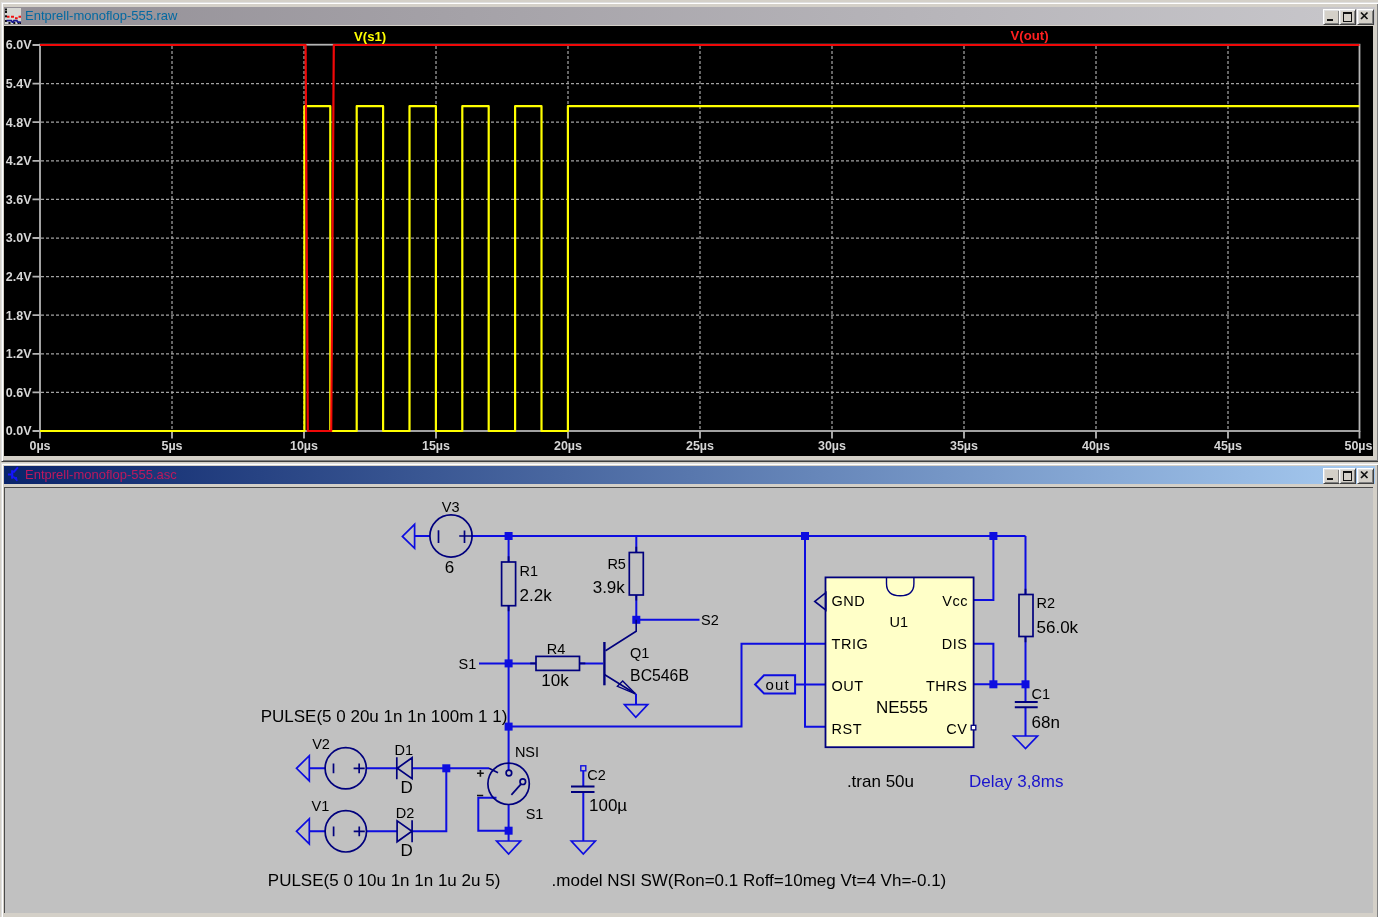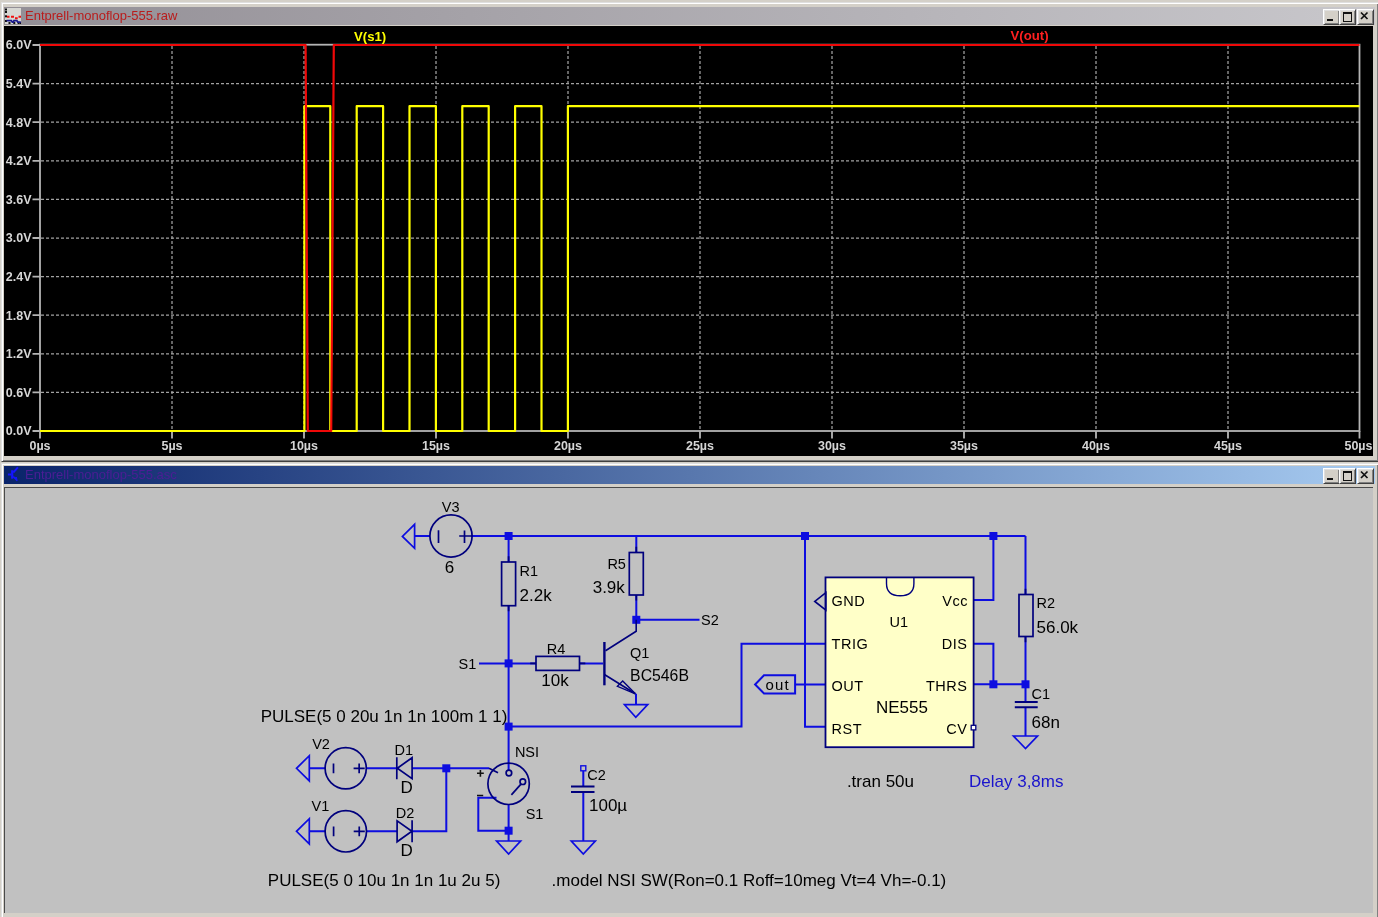--- a/index.html
+++ b/index.html
@@ -25,21 +25,21 @@
         <rect x="0" y="12" width="2" height="2"></rect>
         <rect x="3.5" y="14" width="2" height="2"></rect>
         <rect x="8.3" y="14" width="2" height="2"></rect>
         <rect x="12.6" y="14" width="2" height="2"></rect>
         <rect x="14.6" y="14" width="2" height="2"></rect>
       </g>
     <path d="M2,8.8H4.5 M6,8.8H9 M10,10.3H12.7 M13.5,8.8H16" stroke="#ee1111" fill="none" stroke-width="1.9"></path>
     <path d="M1.5,12.6H6.3L7.3,14.1H8.3L9,12.6H11.8L12.8,14.1H15.8" stroke="#1a1a8c" fill="none" stroke-width="1.8"></path>
   </svg>
 </div>
-<div class="tbtext" style="left:25px;top:7px;color:#b91c1c;">Entprell-monoflop-555.raw</div>
+<div class="tbtext" style="left:25px;top:7px;color:#0369a1;">Entprell-monoflop-555.raw</div>
 <div class="btn" style="left:1323px;top:9px;">
     <div class="abs" style="left:3px;top:9px;width:6px;height:2px;background:#111;"></div>
   </div>
 <div class="btn" style="left:1339px;top:9px;">
     <div class="abs" style="left:3px;top:2px;width:7px;height:7px;border:1px solid #111;border-top-width:2px;"></div>
   </div>
 <div class="btn" style="left:1357px;top:9px;">
     <svg width="13" height="12" style="position:absolute;left:0;top:0;">
       <path d="M3,2.5 L9.5,9 M9.5,2.5 L3,9" stroke="#111" stroke-width="1.7"></path>
     </svg>
@@ -50,21 +50,21 @@
 <div class="tb" style="left:4px;top:466px;width:1371px;background:linear-gradient(90deg,#0a246a,#a6caf0);"></div>
 <div class="abs" style="left:4px;top:465px;width:18px;height:18px;">
   <svg width="18" height="18" style="position:absolute;left:0;top:0;">
     <rect x="7.1" y="5.2" width="2.2" height="8.5" fill="#1515ff"></rect>
     <path d="M3.9,9.5H7.1" stroke="#1515ff" stroke-width="2"></path>
     <path d="M9.3,7.5L13.9,2.4" stroke="#1515ff" stroke-width="1.9"></path>
     <path d="M9.3,11.5L13.3,15.8" stroke="#1515ff" stroke-width="1.6"></path>
     <polygon points="10.6,12.2 13.4,15.1 12.9,11.9" fill="#1515ff"></polygon>
   </svg>
 </div>
-<div class="tbtext" style="left:25px;top:466px;color:#4c1d95;">Entprell-monoflop-555.asc</div>
+<div class="tbtext" style="left:25px;top:466px;color:#be185d;">Entprell-monoflop-555.asc</div>
 <div class="btn" style="left:1323px;top:468px;">
     <div class="abs" style="left:3px;top:9px;width:6px;height:2px;background:#111;"></div>
   </div>
 <div class="btn" style="left:1339px;top:468px;">
     <div class="abs" style="left:3px;top:2px;width:7px;height:7px;border:1px solid #111;border-top-width:2px;"></div>
   </div>
 <div class="btn" style="left:1357px;top:468px;">
     <svg width="13" height="12" style="position:absolute;left:0;top:0;">
       <path d="M3,2.5 L9.5,9 M9.5,2.5 L3,9" stroke="#111" stroke-width="1.7"></path>
     </svg>

